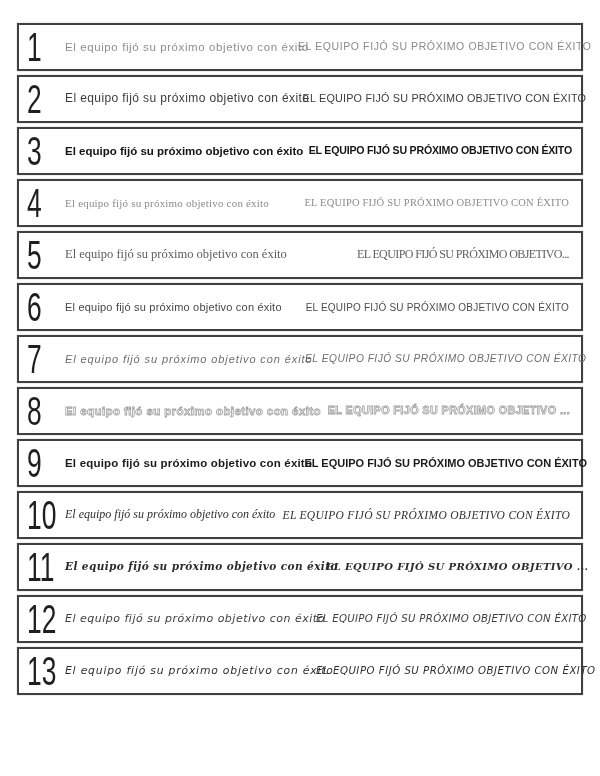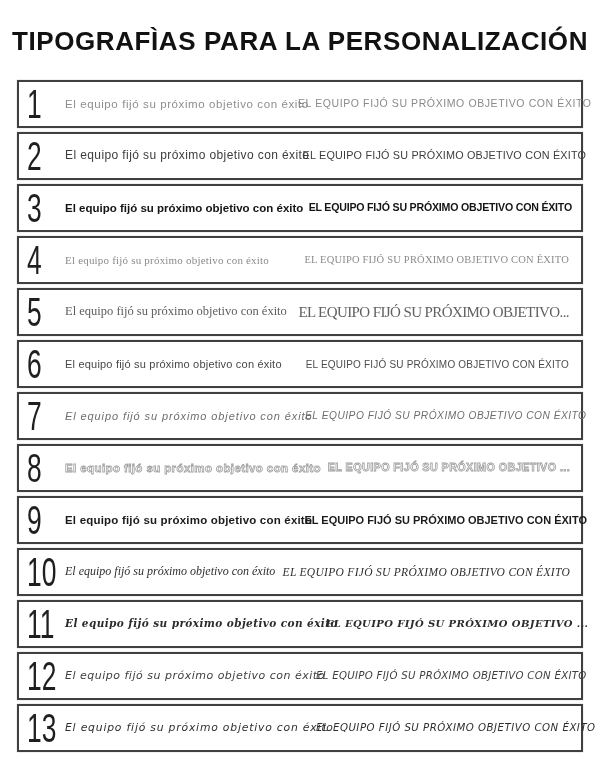--- a/index.html
+++ b/index.html
@@ -67,21 +67,21 @@
   .f2 .lower{color:#3c3c3c;letter-spacing:.4px;font-size:12px}
   .f2 .upper{color:#3c3c3c;letter-spacing:.2px;font-size:10.8px}
 
   .f3 .lower{font-weight:700;color:#141414;font-size:11.5px}
   .f3 .upper{font-weight:700;color:#141414;font-size:10.6px;letter-spacing:-.2px}
 
   .f4 .lower,.f4 .upper{font-family:cursive;color:#8b8b8b;font-size:11px;letter-spacing:.2px}
   .f4 .upper{font-size:10.5px}
 
   .f5 .lower{font-family:"Liberation Serif",serif;color:#5d5d5d;font-size:12.5px}
-  .f5 .upper{font-family:"Liberation Serif",serif;color:#616161;font-size:15px;letter-spacing:-.6px}
+  .f5 .upper{font-family:"Liberation Serif",serif;color:#616161;font-size:12px;letter-spacing:-.6px}
 
   .f6 .lower{color:#474747;font-size:11px;letter-spacing:.2px}
   .f6 .upper{color:#4c4c4c;font-size:10px;letter-spacing:.2px}
 
   .f7 .lower{font-style:italic;font-weight:300;color:#6e6e6e;font-size:11px;letter-spacing:.9px}
   .f7 .upper{font-style:italic;font-weight:300;color:#6e6e6e;font-size:10.2px;letter-spacing:.5px}
 
   .f8 .lower,.f8 .upper{
     font-weight:700;color:#ffffff;
     -webkit-text-stroke:.8px #a0a0a0;
@@ -100,21 +100,20 @@
   .f12 .lower{font-family:"DejaVu Sans",sans-serif;font-style:italic;color:#3f3f3f;font-size:11px;letter-spacing:.5px}
   .f12 .upper{font-family:"DejaVu Sans",sans-serif;font-style:italic;color:#3f3f3f;font-size:10.2px;letter-spacing:.3px}
 
   .f13 .lower{font-family:"DejaVu Sans",sans-serif;font-style:italic;font-weight:500;color:#2f2f2f;font-size:10.8px;letter-spacing:.8px}
   .f13 .upper{font-family:"DejaVu Sans",sans-serif;font-style:italic;font-weight:500;color:#2f2f2f;font-size:10.2px;letter-spacing:.5px}
 </style>
 </head>
 <body>
 
 <div class="page" data-name="typography-sheet">
-  <h1 data-name="page-title">TIPOGRAFÌAS PARA LA PERSONALIZACIÓN</h1>
   <div class="rows" data-name="font-list">
       <div class="row f1" data-name="font-row">
     <span class="num" data-name="font-number">1</span>
     <span class="texts" data-name="font-samples">
       <span class="lower" data-name="sample-lowercase">El equipo fijó su próximo objetivo con éxito</span>
       <span class="upper" data-name="sample-uppercase">EL EQUIPO FIJÓ SU PRÓXIMO OBJETIVO CON ÉXITO</span>
     </span>
   </div>
       <div class="row f2" data-name="font-row">
     <span class="num" data-name="font-number">2</span>

